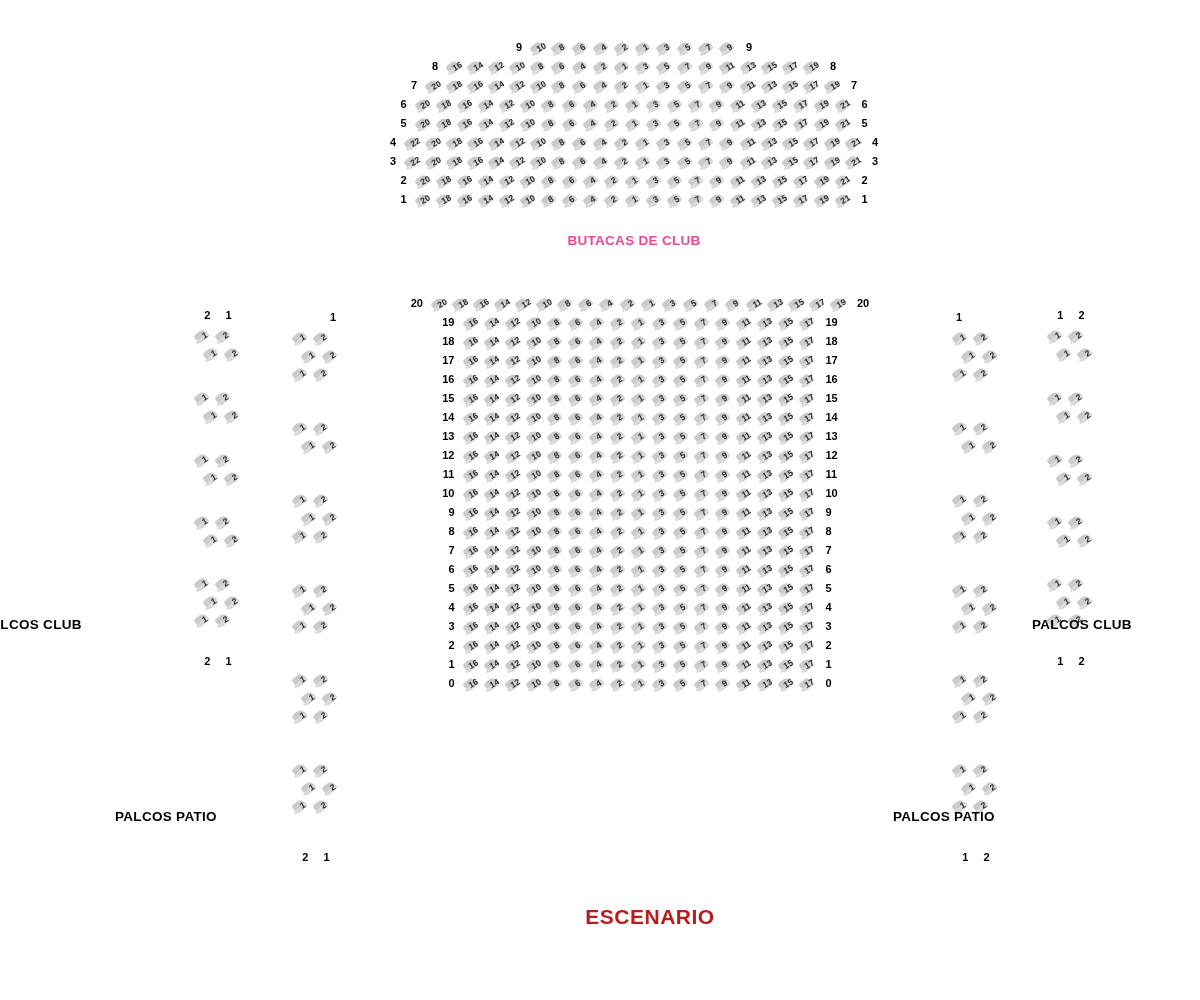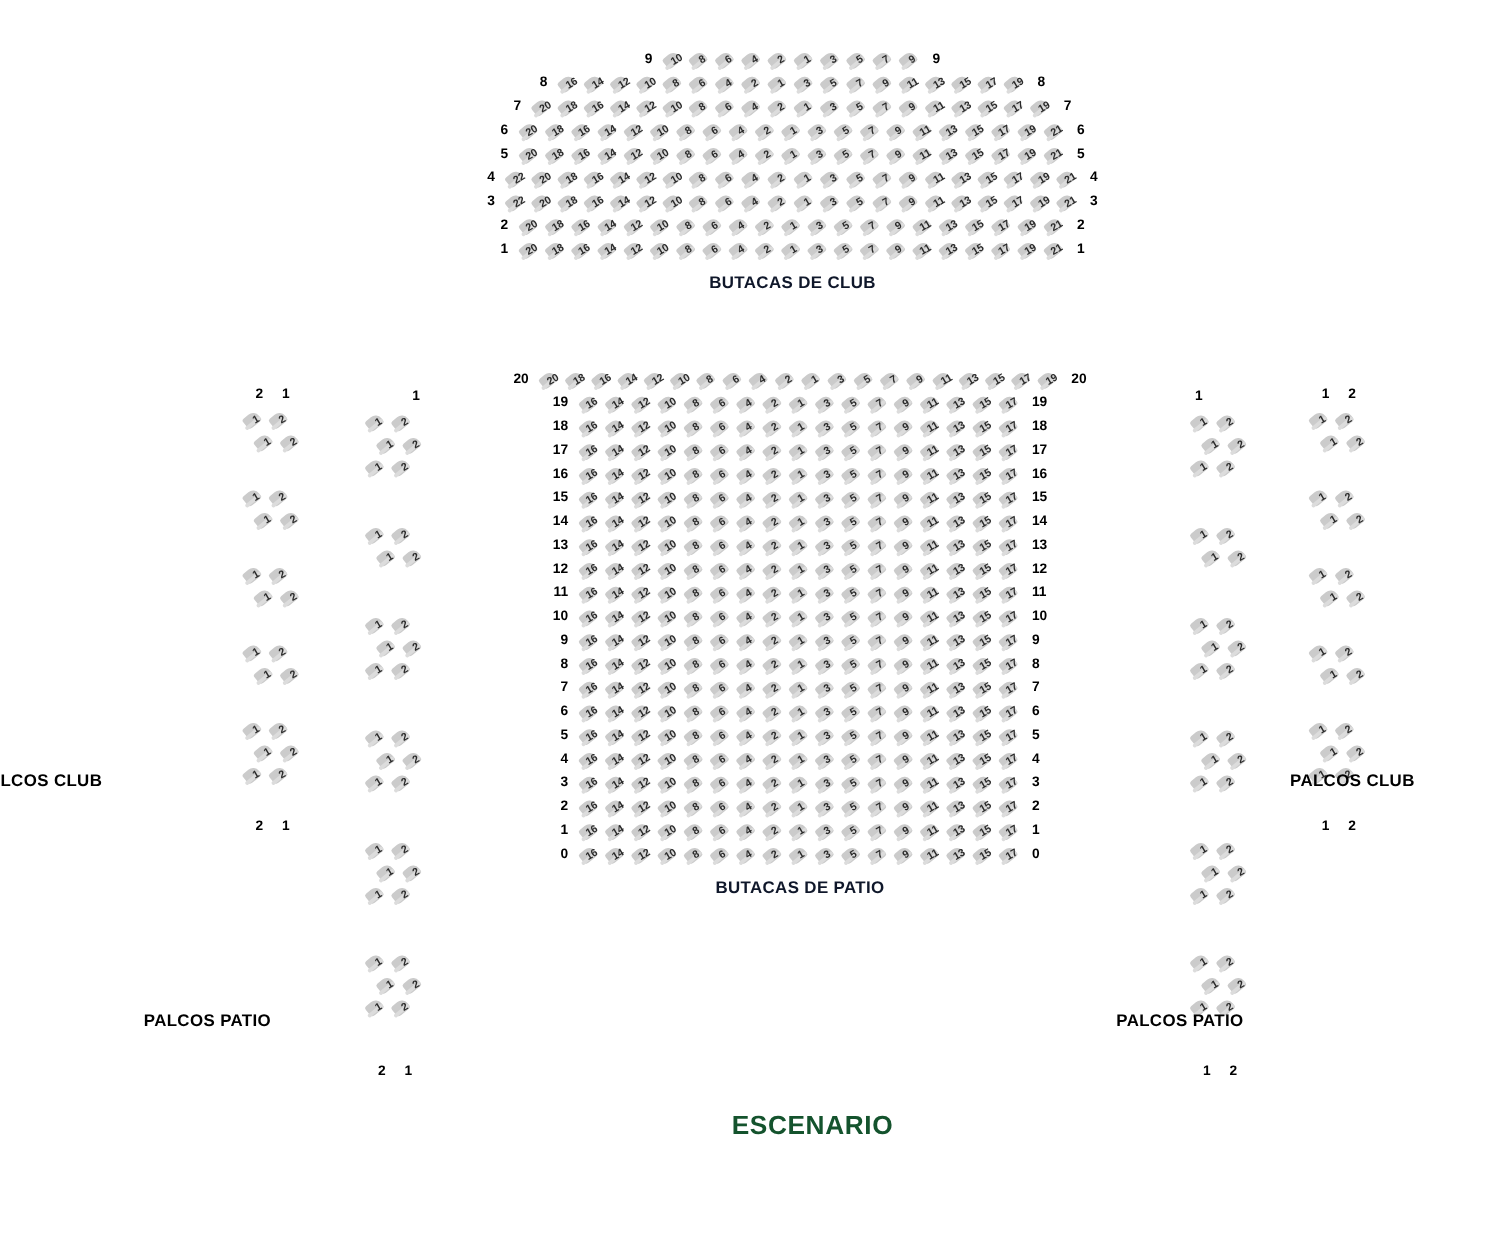--- a/index.html
+++ b/index.html
@@ -67,22 +67,22 @@
     font-size: 8.5px;
     font-weight: 700;
     color: #2a2a2a;
     white-space: nowrap;
   }
 
   .block-title {
     text-align: center;
     font-weight: 700;
     font-size: 13.5px;
-    color: #0f172a;
-    margin-top: 9px;
+    color: #ec4899;
+    margin-top: 24px;
     letter-spacing: 0.3px;
   }
 
   
   .palco-col { width: 56px; margin-top: 36px; }
   .palco-header, .palco-footer {
     font-weight: 700;
     font-size: 11px;
     color: #000;
     height: 14px;
@@ -110,22 +110,23 @@
     font-weight: 700;
     font-size: 13.5px;
     color: #000;
     white-space: nowrap;
     letter-spacing: 0.3px;
   }
   .stage-label {
     text-align: center;
     font-weight: 700;
     font-size: 21px;
-    color: #14532d;
+    color: #b91c1c;
     letter-spacing: 0.5px;
+    margin-top: 16px;
   }
 </style>
 </head>
 <body>
 
 <div id="club-block" class="abs seat-block" style="left:334px; top:38px; width:600px;">
   <div class="rows" id="club-rows">
       <div class="seat-row">
         <span class="row-label left">9</span>
         <span class="seat">
@@ -2390,21 +2391,20 @@
           <span class="seat-glyph"></span>
           <span class="seat-num">15</span>
         </span>
         <span class="seat">
           <span class="seat-glyph"></span>
           <span class="seat-num">17</span>
         </span>
         <span class="row-label right">0</span>
       </div>
     </div>
-  <div class="block-title">BUTACAS DE PATIO</div>
 </div>
 
 <div id="palco-club-left" class="abs palco-col club" style="left:190px; top:272px;">
   <div class="palco-header">2 1</div>
   <div class="palco-groups">
       <div class="palco-group">
         <div class="palco-row">
           <span class="seat">
             <span class="seat-glyph"></span>
             <span class="seat-num">1</span>

